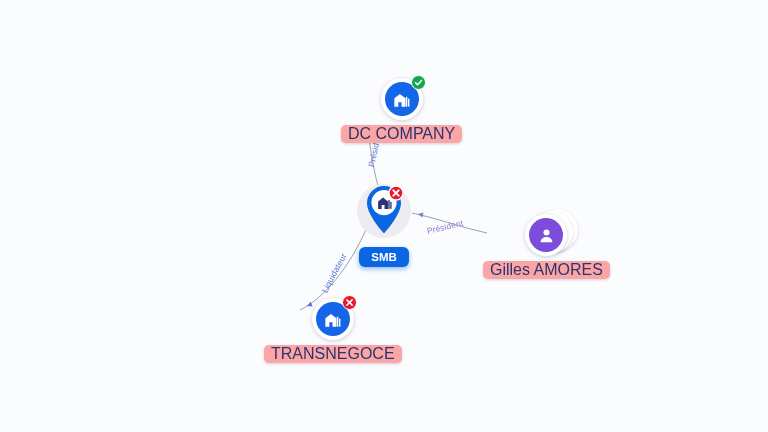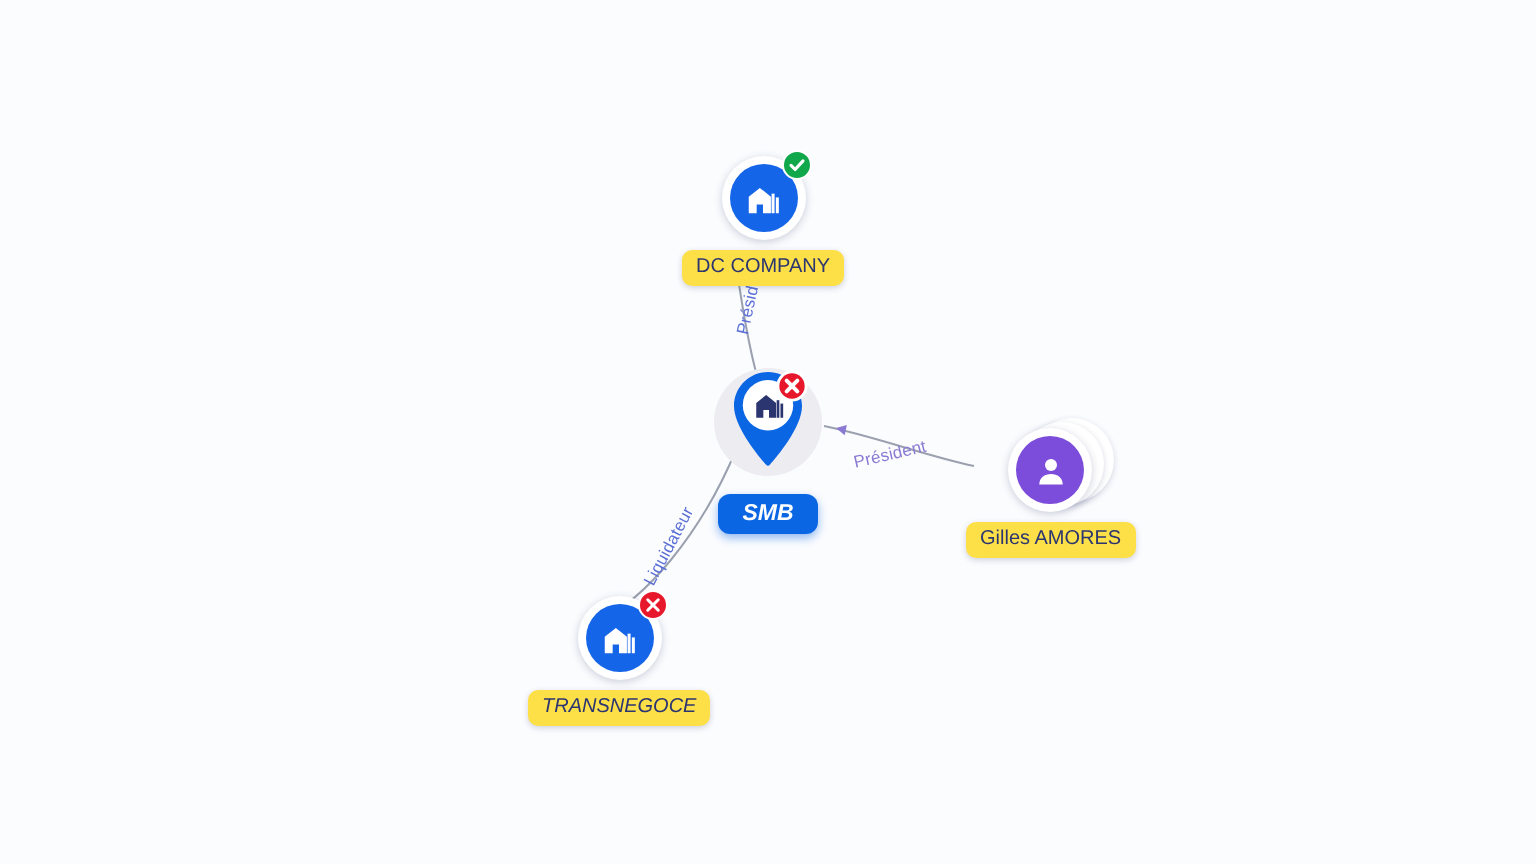--- a/index.html
+++ b/index.html
@@ -86,38 +86,37 @@
     box-sizing: border-box;
     z-index: 6;
   }
   .badge.ok  { background: #10a84a; }
   .badge.bad { background: #e8182c; }
   .badge svg { display:block; }
 
   
   .caption {
     margin-top: 5px;
-    background: #fde047;
+    background: #fca5a5;
     border-radius: 5px;
     padding: 3px 7px;
-    font-size: 10px;
+    font-size: 16px;
     color: #2b3570;
     white-space: nowrap;
     box-shadow: 0 1px 3px rgba(30,40,90,.20);
     line-height: 12px;
   }
   .caption.primary {
     background: #0b66e4;
     color: #ffffff;
     font-weight: bold;
     font-size: 11.5px;
     border-radius: 6px;
     padding: 4px 12px;
     box-shadow: 0 2px 5px rgba(11,102,228,.45);
-    font-style: italic;
   }
 
   
   .pin-wrap {
     position: relative;
     width: 58px;
     height: 58px;
     display: flex;
     align-items: flex-start;
     justify-content: center;
@@ -238,21 +237,21 @@
       <div class="avatar-core person">
         <svg width="19" height="19" viewBox="0 0 24 24" fill="#ffffff">
           <circle cx="12" cy="8.2" r="3.8"></circle>
           <path d="M4.6 20.5c0-4.1 3.3-6.6 7.4-6.6s7.4 2.5 7.4 6.6z"></path>
         </svg>
       </div>
     </div>
     <div class="caption">Gilles AMORES</div>
   </div>
 
-  <div class="node" id="node-transnegoce" style="left: 264px; top: 298px; font-style: italic;">
+  <div class="node" id="node-transnegoce" style="left: 264px; top: 298px;">
     <div class="avatar-wrap">
       <div class="avatar-ring"></div>
       <div class="avatar-core company">
         <svg width="19" height="19" viewBox="0 0 24 24" fill="#ffffff">
           <path d="M3 21V10.5L10 5l7 5.5V21h-5v-5.5H8V21H3z"></path>
           <rect x="17.4" y="8.6" width="1.9" height="12.4"></rect>
           <rect x="20.1" y="11" width="1.9" height="10"></rect>
         </svg>
       </div>
       <div class="badge bad">

